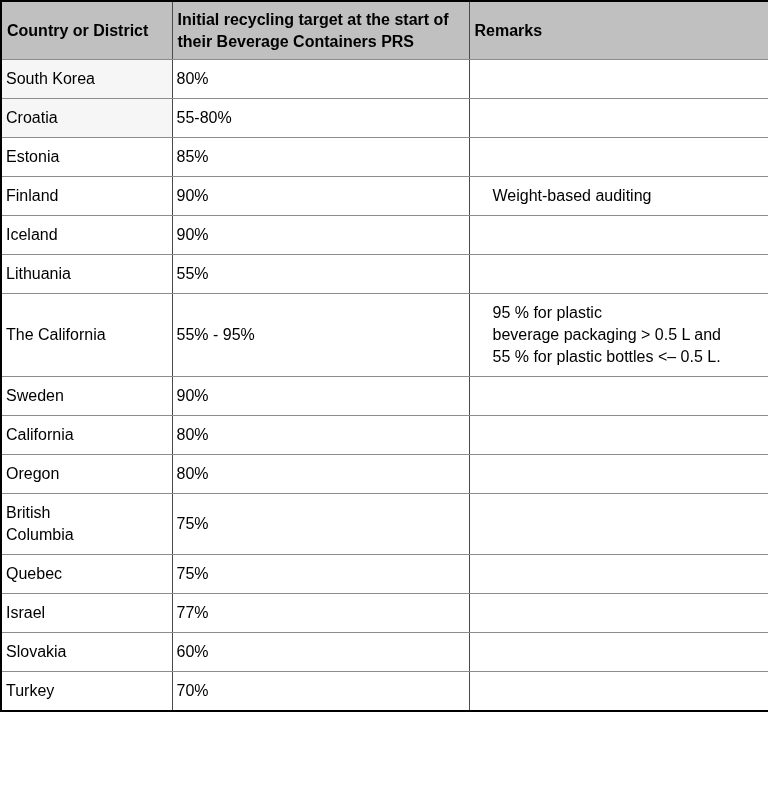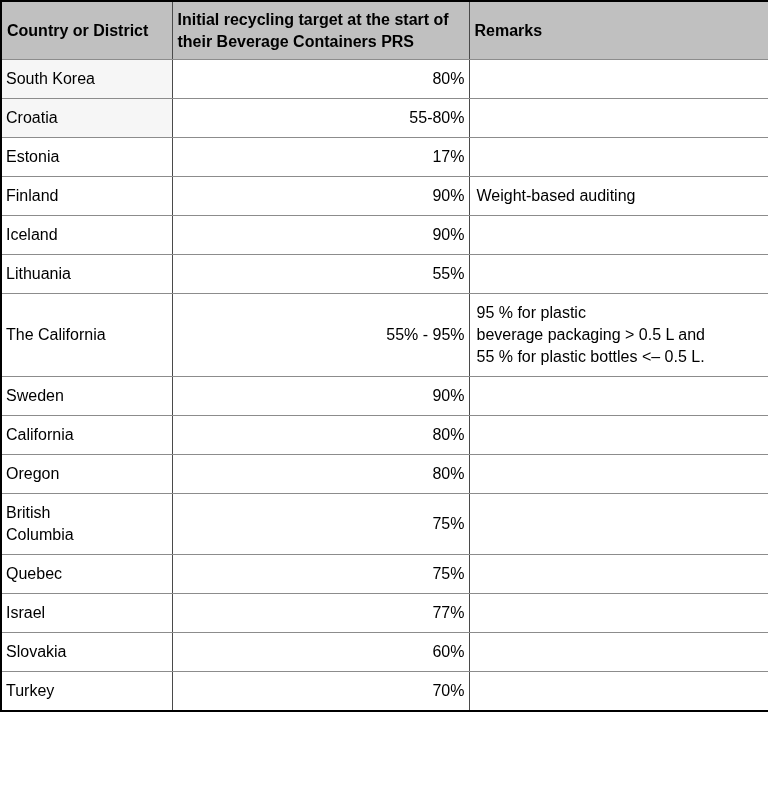--- a/index.html
+++ b/index.html
@@ -40,24 +40,24 @@
     padding: 6px 3px 6px 5px;
     height: 45px;
   }
   .prs-table tbody tr { height: 38px; }
   .prs-table td { padding: 8px 4px; background: #ffffff; }
   .prs-table td.c-country {
     text-align: left;
     white-space: pre-line;
   }
   .prs-table td.c-country.shaded { background: #f6f6f6; }
-  .prs-table td.c-target { text-align: right; margin-left: 40px; }
+  .prs-table td.c-target { text-align: left; margin-left: 40px; }
   .prs-table td.c-remarks {
     text-align: left;
-    padding-left: 7px;
+    padding-left: 23px;
     white-space: pre-line;
   }
 </style>
 </head>
 <body>
 
 <table class="prs-table">
   <colgroup>
     <col class="col-country">
     <col class="col-target">
@@ -76,21 +76,21 @@
         <td class="c-target">80%</td>
         <td class="c-remarks"></td>
       </tr>
       <tr>
         <td class="c-country shaded">Croatia</td>
         <td class="c-target">55-80%</td>
         <td class="c-remarks"></td>
       </tr>
       <tr>
         <td class="c-country">Estonia</td>
-        <td class="c-target">17%</td>
+        <td class="c-target">85%</td>
         <td class="c-remarks"></td>
       </tr>
       <tr>
         <td class="c-country">Finland</td>
         <td class="c-target">90%</td>
         <td class="c-remarks">Weight-based auditing</td>
       </tr>
       <tr>
         <td class="c-country">Iceland</td>
         <td class="c-target">90%</td>

